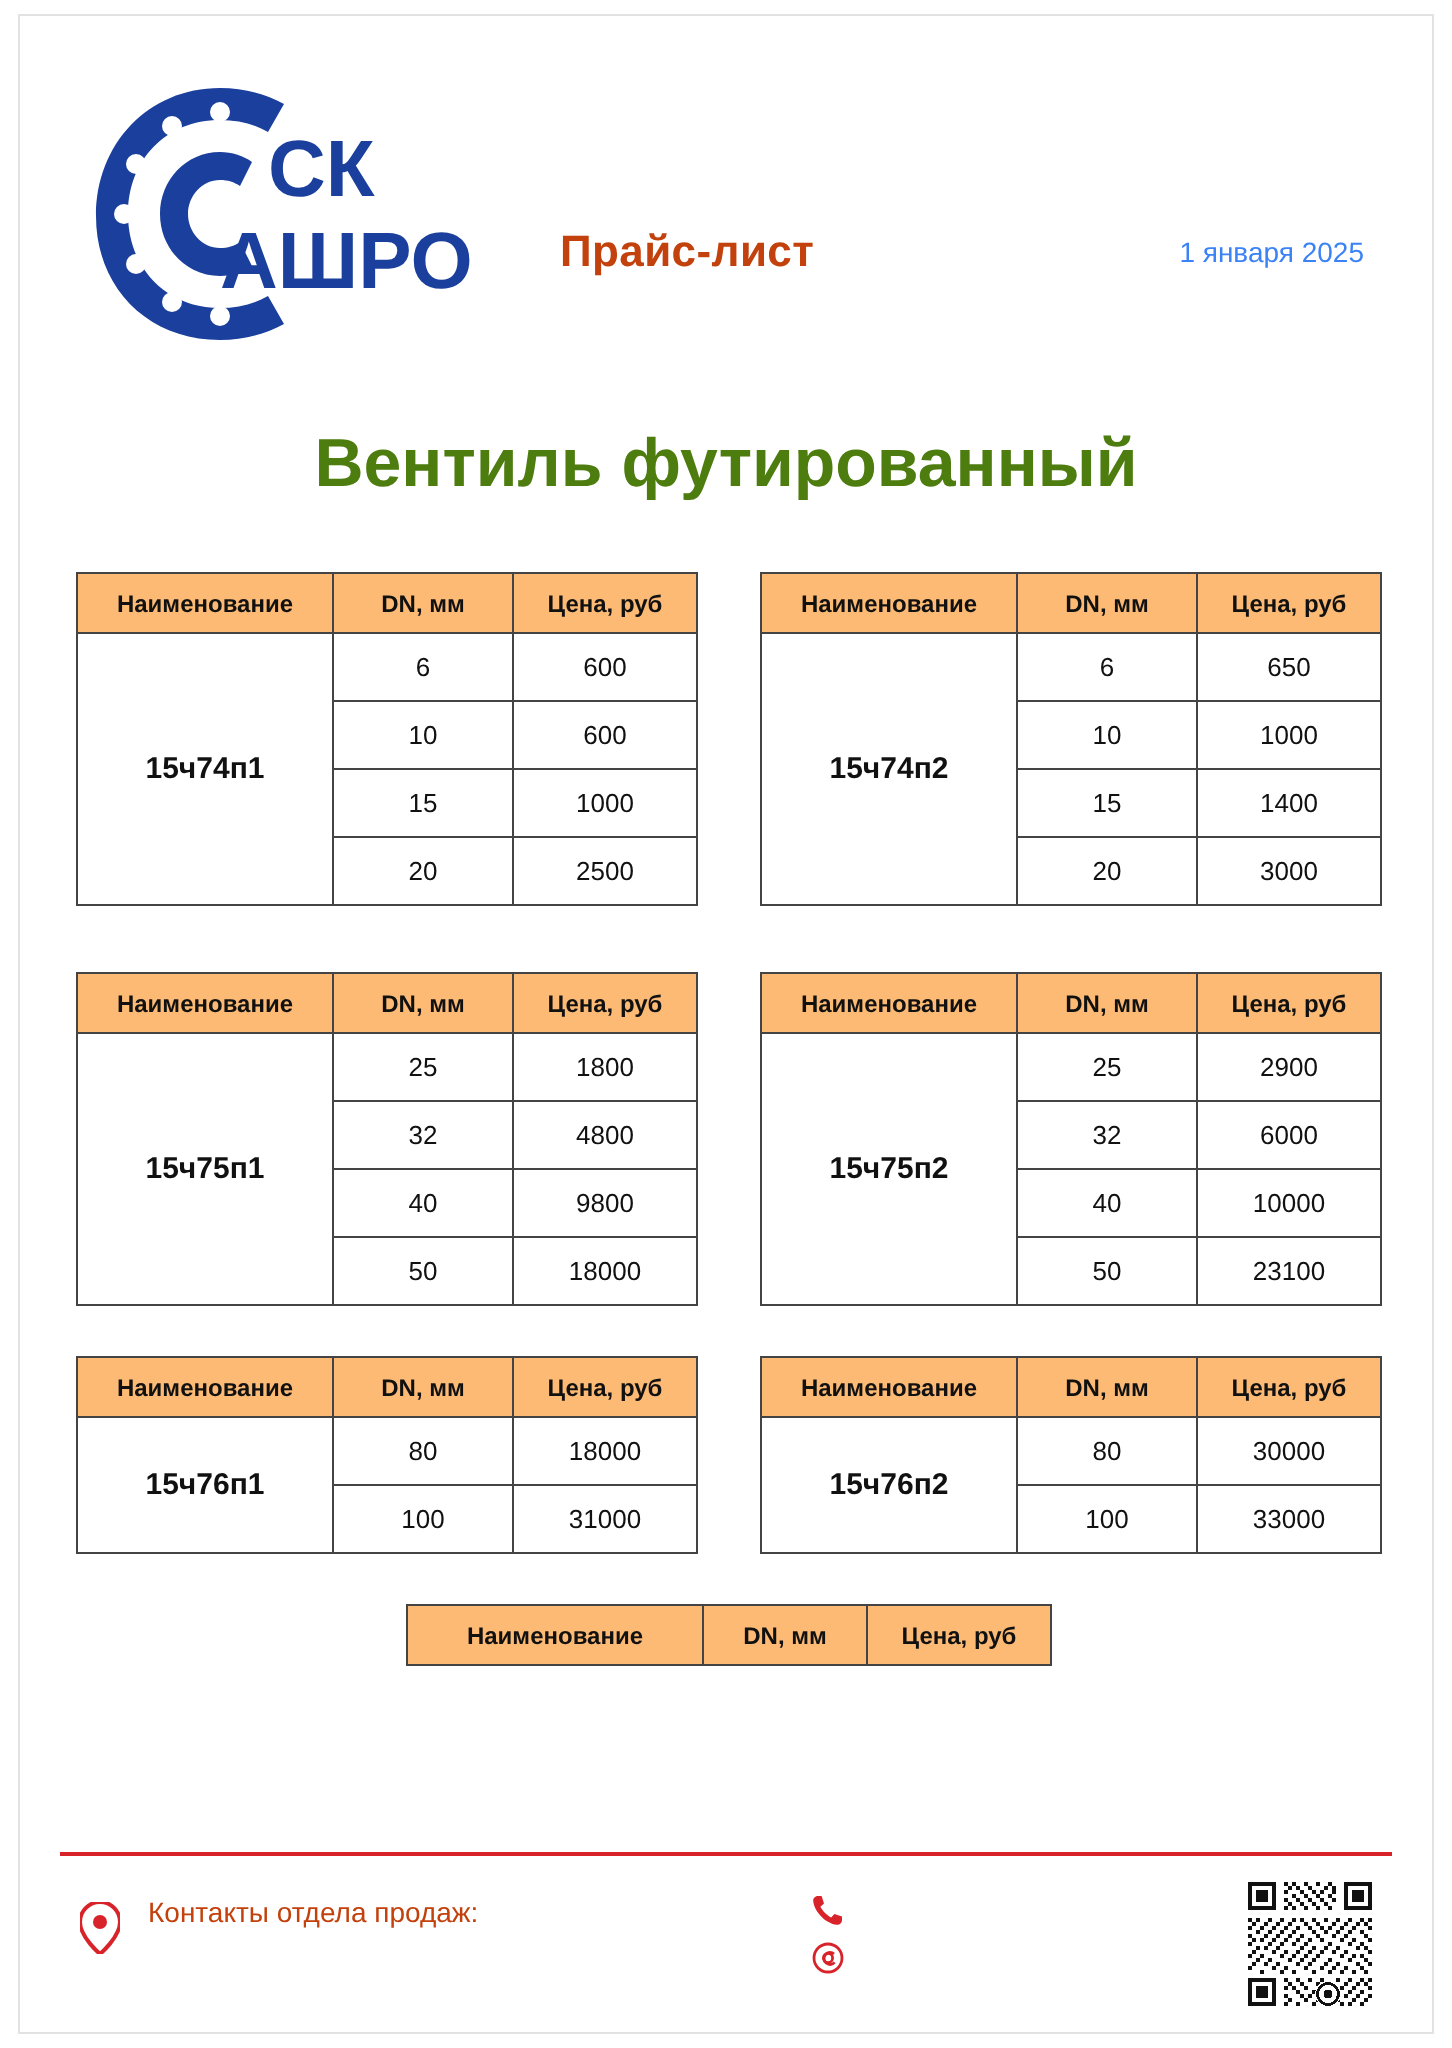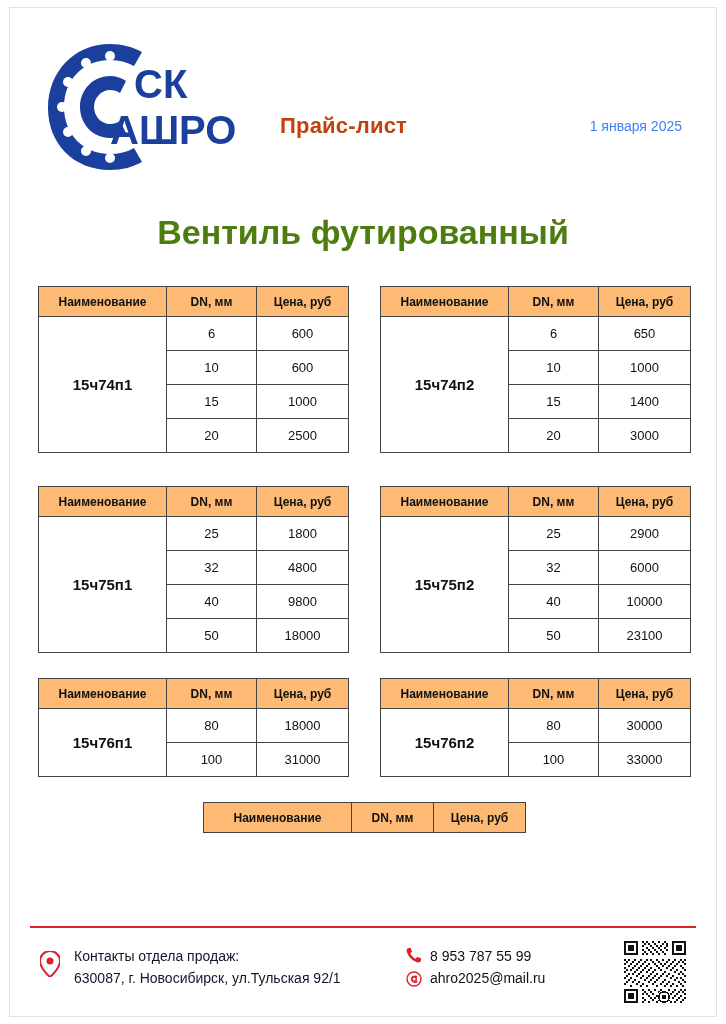--- a/index.html
+++ b/index.html
@@ -99,21 +99,21 @@
   
   .footer-rule {
     position: absolute; left: 20px; top: 918px;
     width: 666px; height: 2px; background: #d8232a;
   }
   .footer {
     position: absolute; left: 0; top: 925px; width: 706px; height: 85px;
   }
   .contacts {
     position: absolute; left: 64px; top: 12px;
-    font-size: 14px; color: #0f172a; line-height: 22px;
+    font-size: 14px; color: #c2410c; line-height: 22px;
   }
   .pin-icon {
     position: absolute; left: 30px; top: 18px;
     width: 20px; height: 26px;
   }
   .phone-block {
     position: absolute; left: 420px; top: 12px;
     font-size: 14px; color: #111; line-height: 22px;
   }
   .phone-icon { position: absolute; left: 396px; top: 14px; width: 16px; height: 16px; }
@@ -317,36 +317,31 @@
     <div class="footer-rule"></div>
     <div class="footer">
 
       <svg class="pin-icon" viewBox="0 0 20 26">
         <path d="M10 0 C4.5 0 0 4.5 0 10 C0 17.5 10 26 10 26 C10 26 20 17.5 20 10 C20 4.5 15.5 0 10 0 Z" fill="none" stroke="#d8232a" stroke-width="2"></path>
         <circle cx="10" cy="10" r="3.5" fill="#d8232a"></circle>
       </svg>
 
       <div class="contacts">
         <div>Контакты отдела продаж:</div>
-        <div>630087, г. Новосибирск, ул.Тульская 92/1</div>
       </div>
 
       <svg class="phone-icon" viewBox="0 0 16 16">
         <path d="M3 1 C1.5 1 0.5 2.2 0.6 3.5 C1.2 9 6.9 14.8 12.4 15.4 C13.8 15.5 15 14.5 15 13 L15 11.2 L11.2 10 L9.6 11.8 C7.6 10.8 5.2 8.4 4.2 6.4 L6 4.8 L4.8 1 Z" fill="#d8232a"></path>
       </svg>
       <svg class="mail-icon" viewBox="0 0 16 16">
         <circle cx="8" cy="8" r="7" fill="none" stroke="#d8232a" stroke-width="1.4"></circle>
         <path d="M11 6 A3 3 0 1 0 11.3 10.2" fill="none" stroke="#d8232a" stroke-width="1.4"></path>
         <circle cx="8" cy="8" r="2.3" fill="none" stroke="#d8232a" stroke-width="1.4"></circle>
       </svg>
 
-      <div class="phone-block">
-        <div>8 953 787 55 99</div>
-        <div>ahro2025@mail.ru</div>
-      </div>
 
       <svg class="qr" viewBox="0 0 33 33" shape-rendering="crispEdges">
         <rect width="33" height="33" fill="#ffffff"></rect>
         <g fill="#111111">
 
           <path d="M1 1h7v7h-7z"></path>
             <path d="M2 2h5v5h-5z" fill="#fff"></path>
             <path d="M3 3h3v3h-3z"></path>
 
           <path d="M25 1h7v7h-7z"></path>

